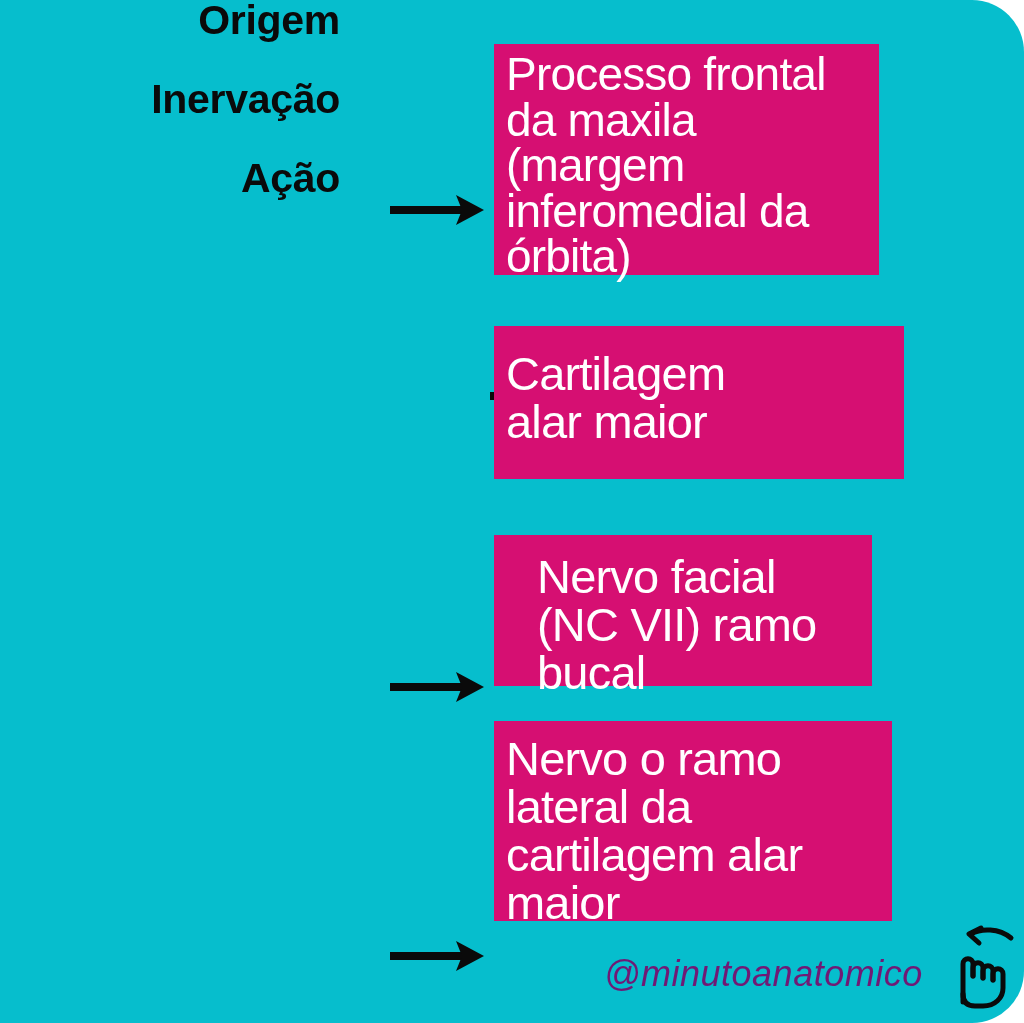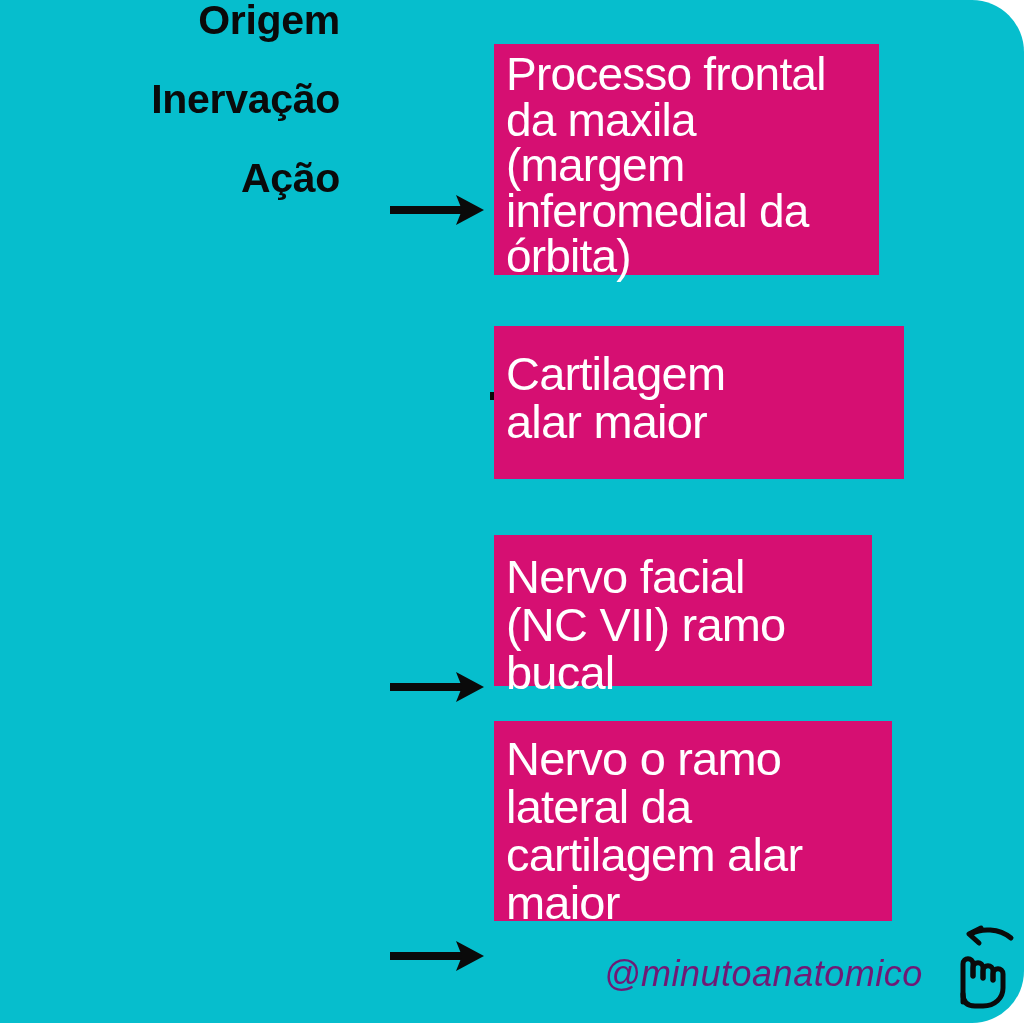--- a/index.html
+++ b/index.html
@@ -65,21 +65,21 @@
   #label-3 { left: 20px;  top: 541px; width: 340px; }
   #label-4 { left: 20px;  top: 730px; width: 340px; }
 
   #arrow-1 { left: 390px; top: 152px; }
   #arrow-2 { left: 390px; top: 338px; }
   #arrow-3 { left: 390px; top: 550px; }
   #arrow-4 { left: 390px; top: 740px; }
 
   #box-1 { left: 494px; top: 44px;  width: 385px; height: 231px; }
   #box-2 { left: 494px; top: 326px; width: 410px; height: 153px; }
-  #box-3 { left: 494px; top: 535px; width: 378px; height: 151px; }
+  #box-3 { left: 494px; top: 535px; width: 378px; height: 151px; padding-left: 31px; }
   #box-4 { left: 494px; top: 721px; width: 398px; height: 200px; }
 
   #box-1 .boxtext { margin: 8px 0 0 12px; font-size: 46px; line-height: 0.99; }
   #box-2 .boxtext { margin: 24px 0 0 12px; font-size: 47px; line-height: 1.02; }
   #box-3 .boxtext { margin: 18px 0 0 12px; font-size: 47px; line-height: 1.02; }
   #box-4 .boxtext { margin: 14px 0 0 12px; font-size: 47px; line-height: 1.02; }
 
   
   #watermark {
     position: absolute;

